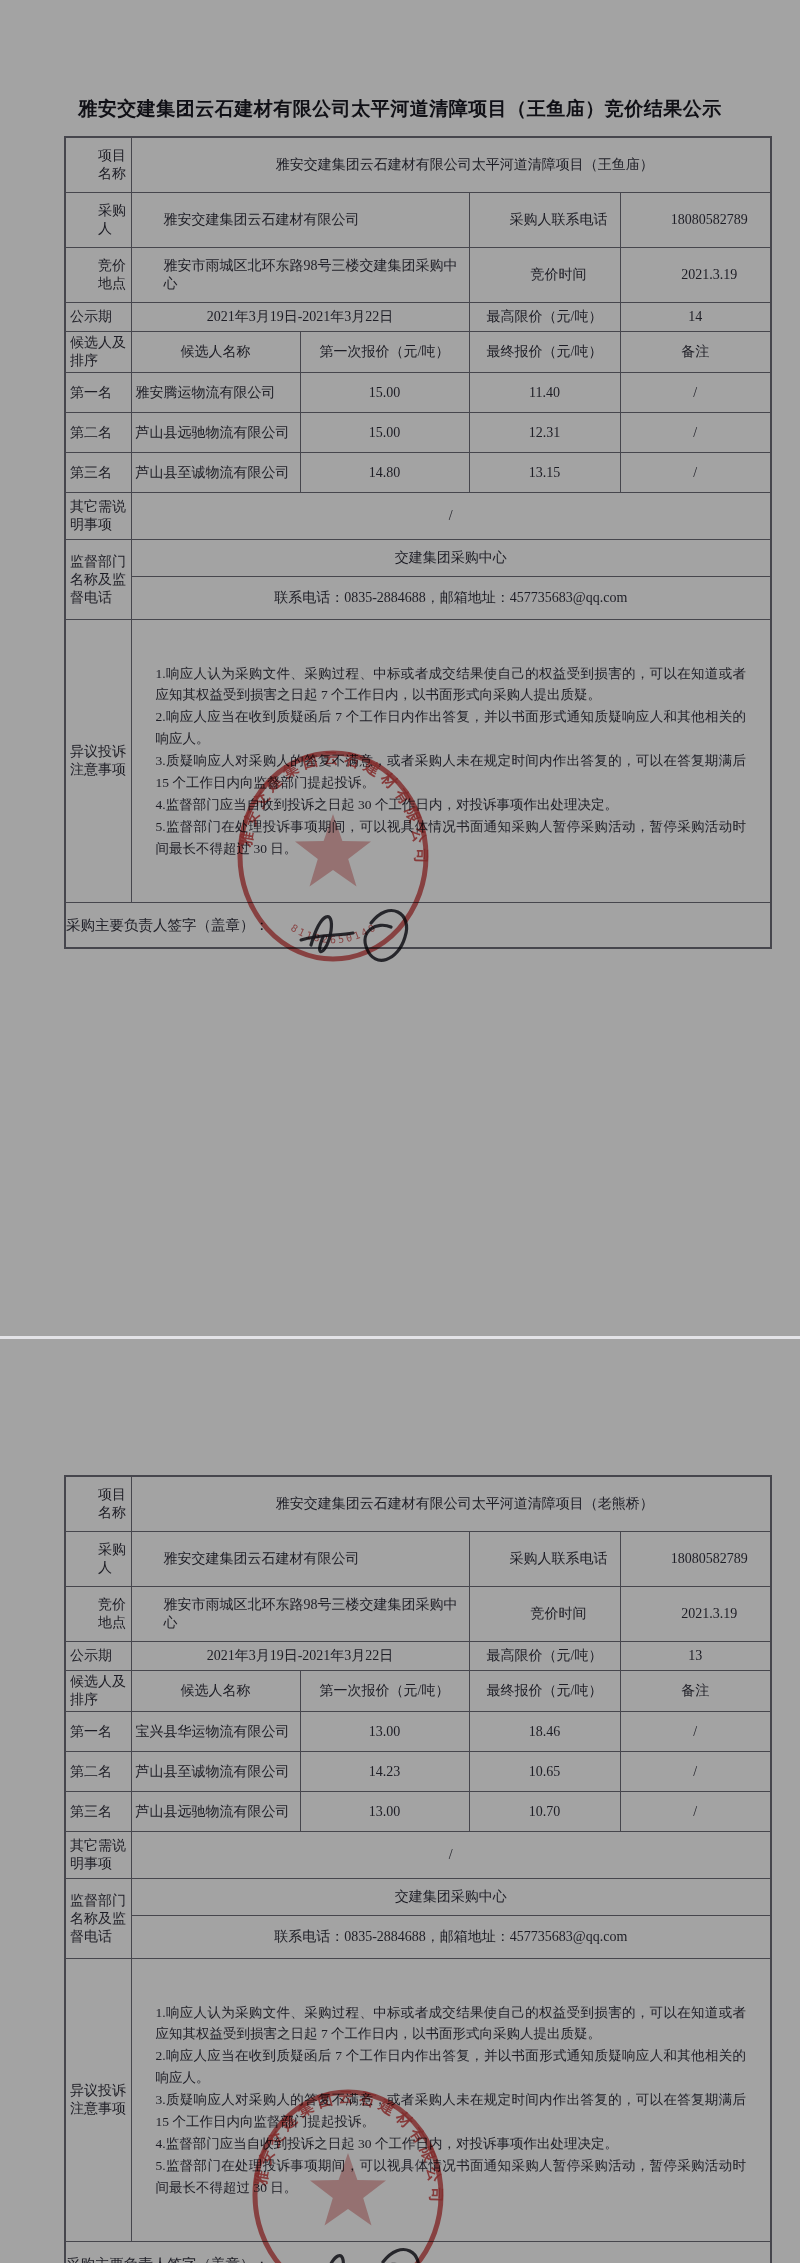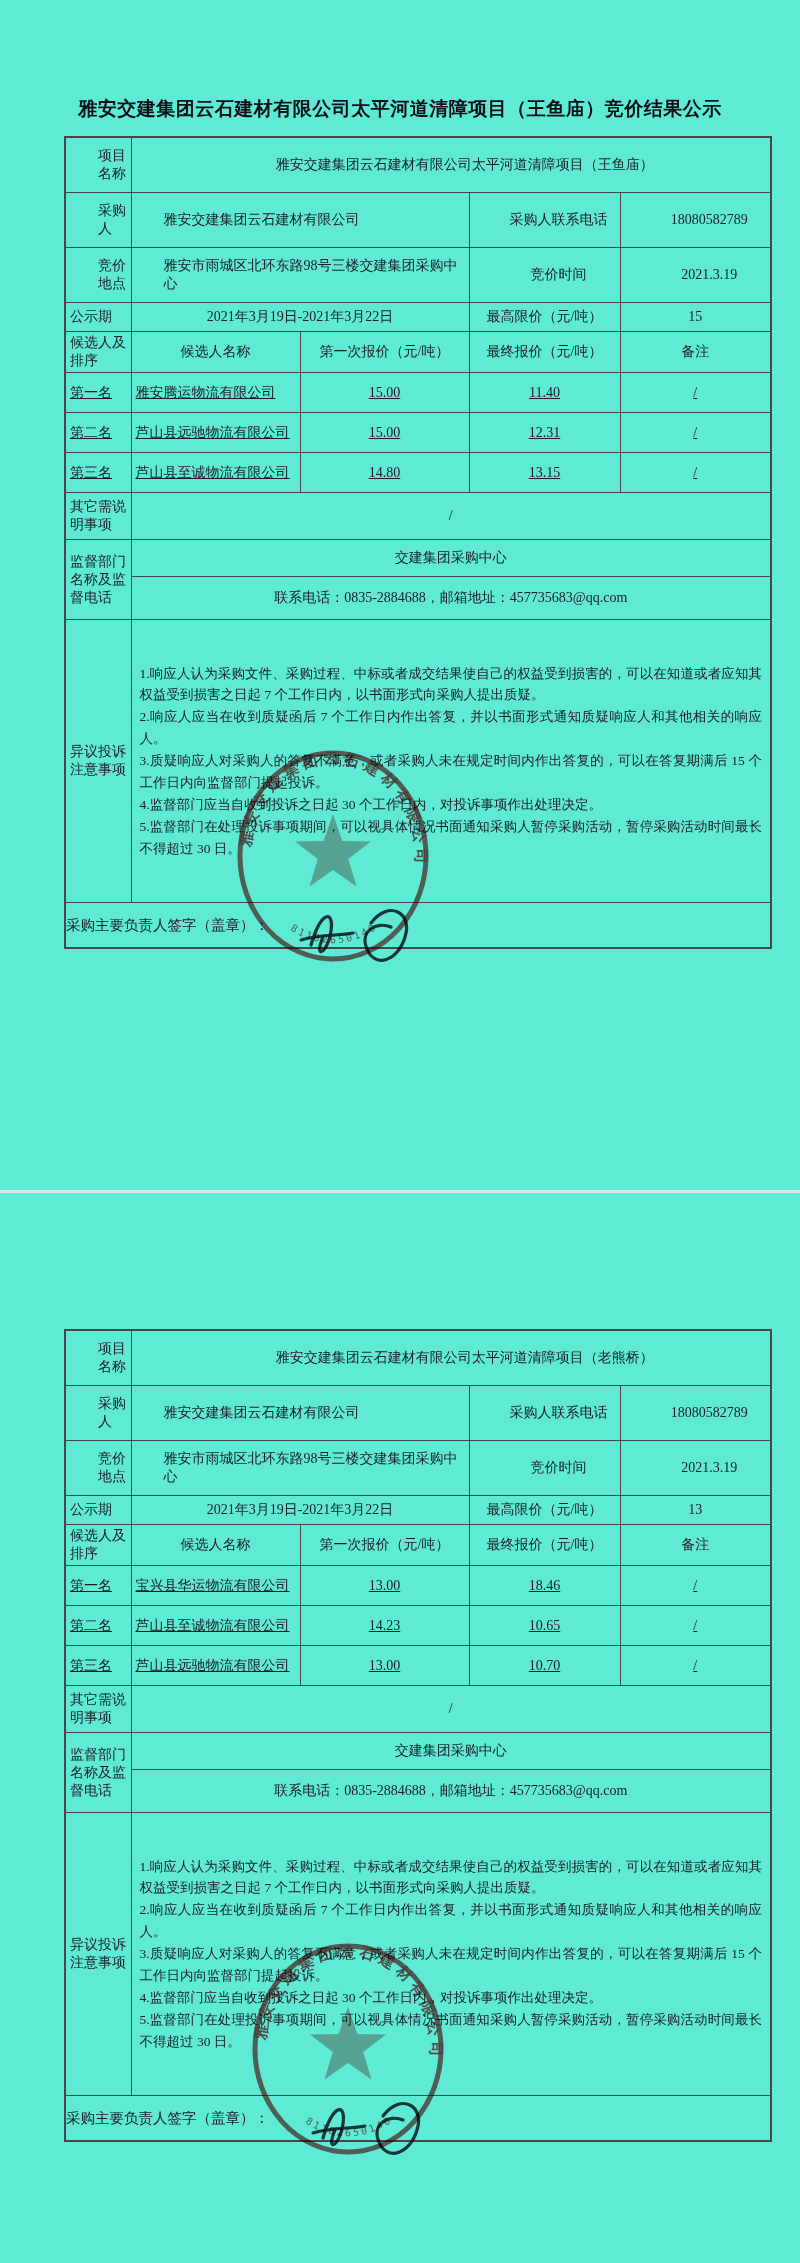--- a/index.html
+++ b/index.html
@@ -3,22 +3,22 @@
 <meta charset="utf-8">
 <style>
   html,body { margin:0; padding:0; }
   body {
     width:800px;
     background:#e3e3e7;
     font-family:"Liberation Serif","DejaVu Serif",serif;
     color:#1d1d25;
   }
   .page {
-    width:800px; height:1190px;
-    background:#5eead4;
+    width:800px; height:1336px;
+    background:#a3a3a3;
     position:relative;
     overflow:hidden;
   }
   .page.second { margin-top:3px; }
   .doc-title {
     position:absolute; left:20px; right:20px; top:96px;
     text-align:center;
     font-size:19px; font-weight:bold; letter-spacing:.5px; color:#101016;
   }
   table.info {
@@ -33,27 +33,27 @@
     padding:2px 4px;
     overflow:hidden;
     vertical-align:middle;
   }
   td.lbl { text-align:left; padding-left:5px; }
   td.c { text-align:center; }
   td.l { text-align:left; }
   tr.r-tall td { height:50px;padding-left:32px; }
   tr.r-mid td { height:36px; }
   tr.r-short td { height:24px; }
-  tr.r-cand td { height:35px;text-decoration:underline; }
+  tr.r-cand td { height:35px; }
   tr.r-other td { height:42px; }
   tr.r-sup1 td { height:32px; }
   tr.r-sup2 td { height:38px; }
   tr.r-objection td { height:270px; }
   tr.r-sign td { height:40px; font-size:14.5px; padding-left:0; }
-  .objection-cell { padding:6px 8px !important;margin-left:24px; }
+  .objection-cell { padding:6px 24px !important;margin-left:24px; }
   .objection-item { font-size:13.5px; line-height:1.62; text-align:justify; }
   .stamp {
     position:absolute; left:233px; top:746px;
     mix-blend-mode:multiply;
     pointer-events:none;
   }
   .signature {
     position:absolute; left:293px; top:893px;
     mix-blend-mode:multiply;
     pointer-events:none;
@@ -93,21 +93,21 @@
       <td class="lbl">竞价地点</td>
       <td class="l" colspan="2">雅安市雨城区北环东路98号三楼交建集团采购中心</td>
       <td class="c">竞价时间</td>
       <td class="c">2021.3.19</td>
     </tr>
 
     <tr class="r-short">
       <td class="lbl">公示期</td>
       <td class="c" colspan="2">2021年3月19日-2021年3月22日</td>
       <td class="c">最高限价（元/吨）</td>
-      <td class="c">15</td>
+      <td class="c">14</td>
     </tr>
 
     <tr class="r-mid">
       <td class="lbl">候选人及排序</td>
       <td class="c">候选人名称</td>
       <td class="c">第一次报价（元/吨）</td>
       <td class="c">最终报价（元/吨）</td>
       <td class="c">备注</td>
     </tr>
 

